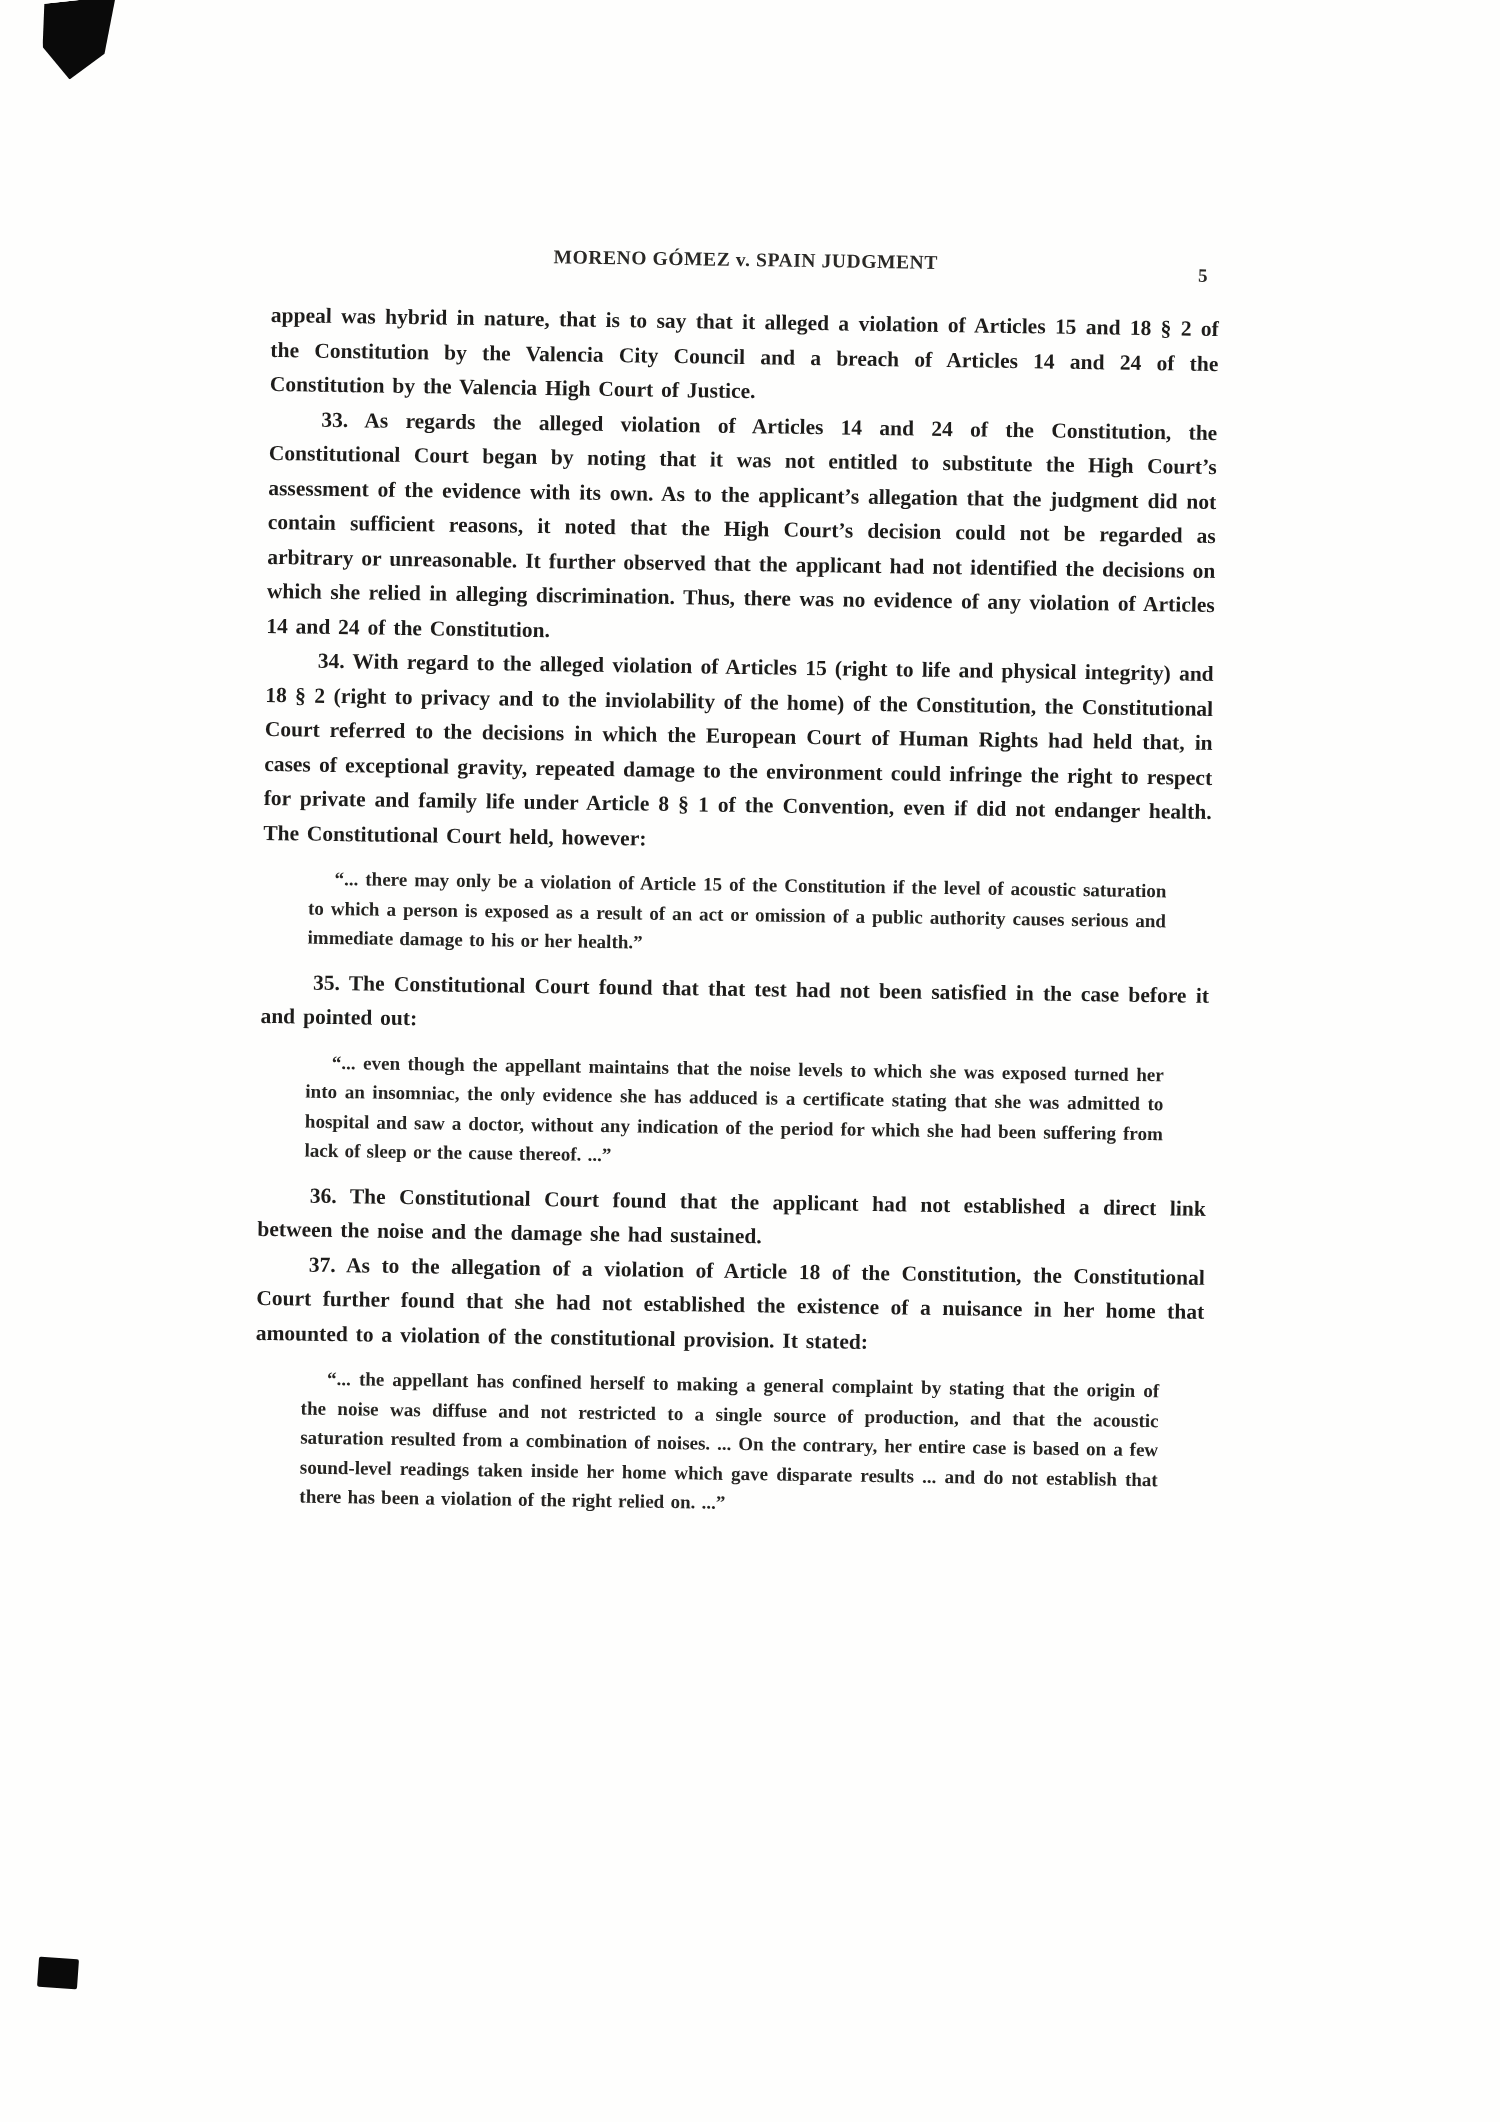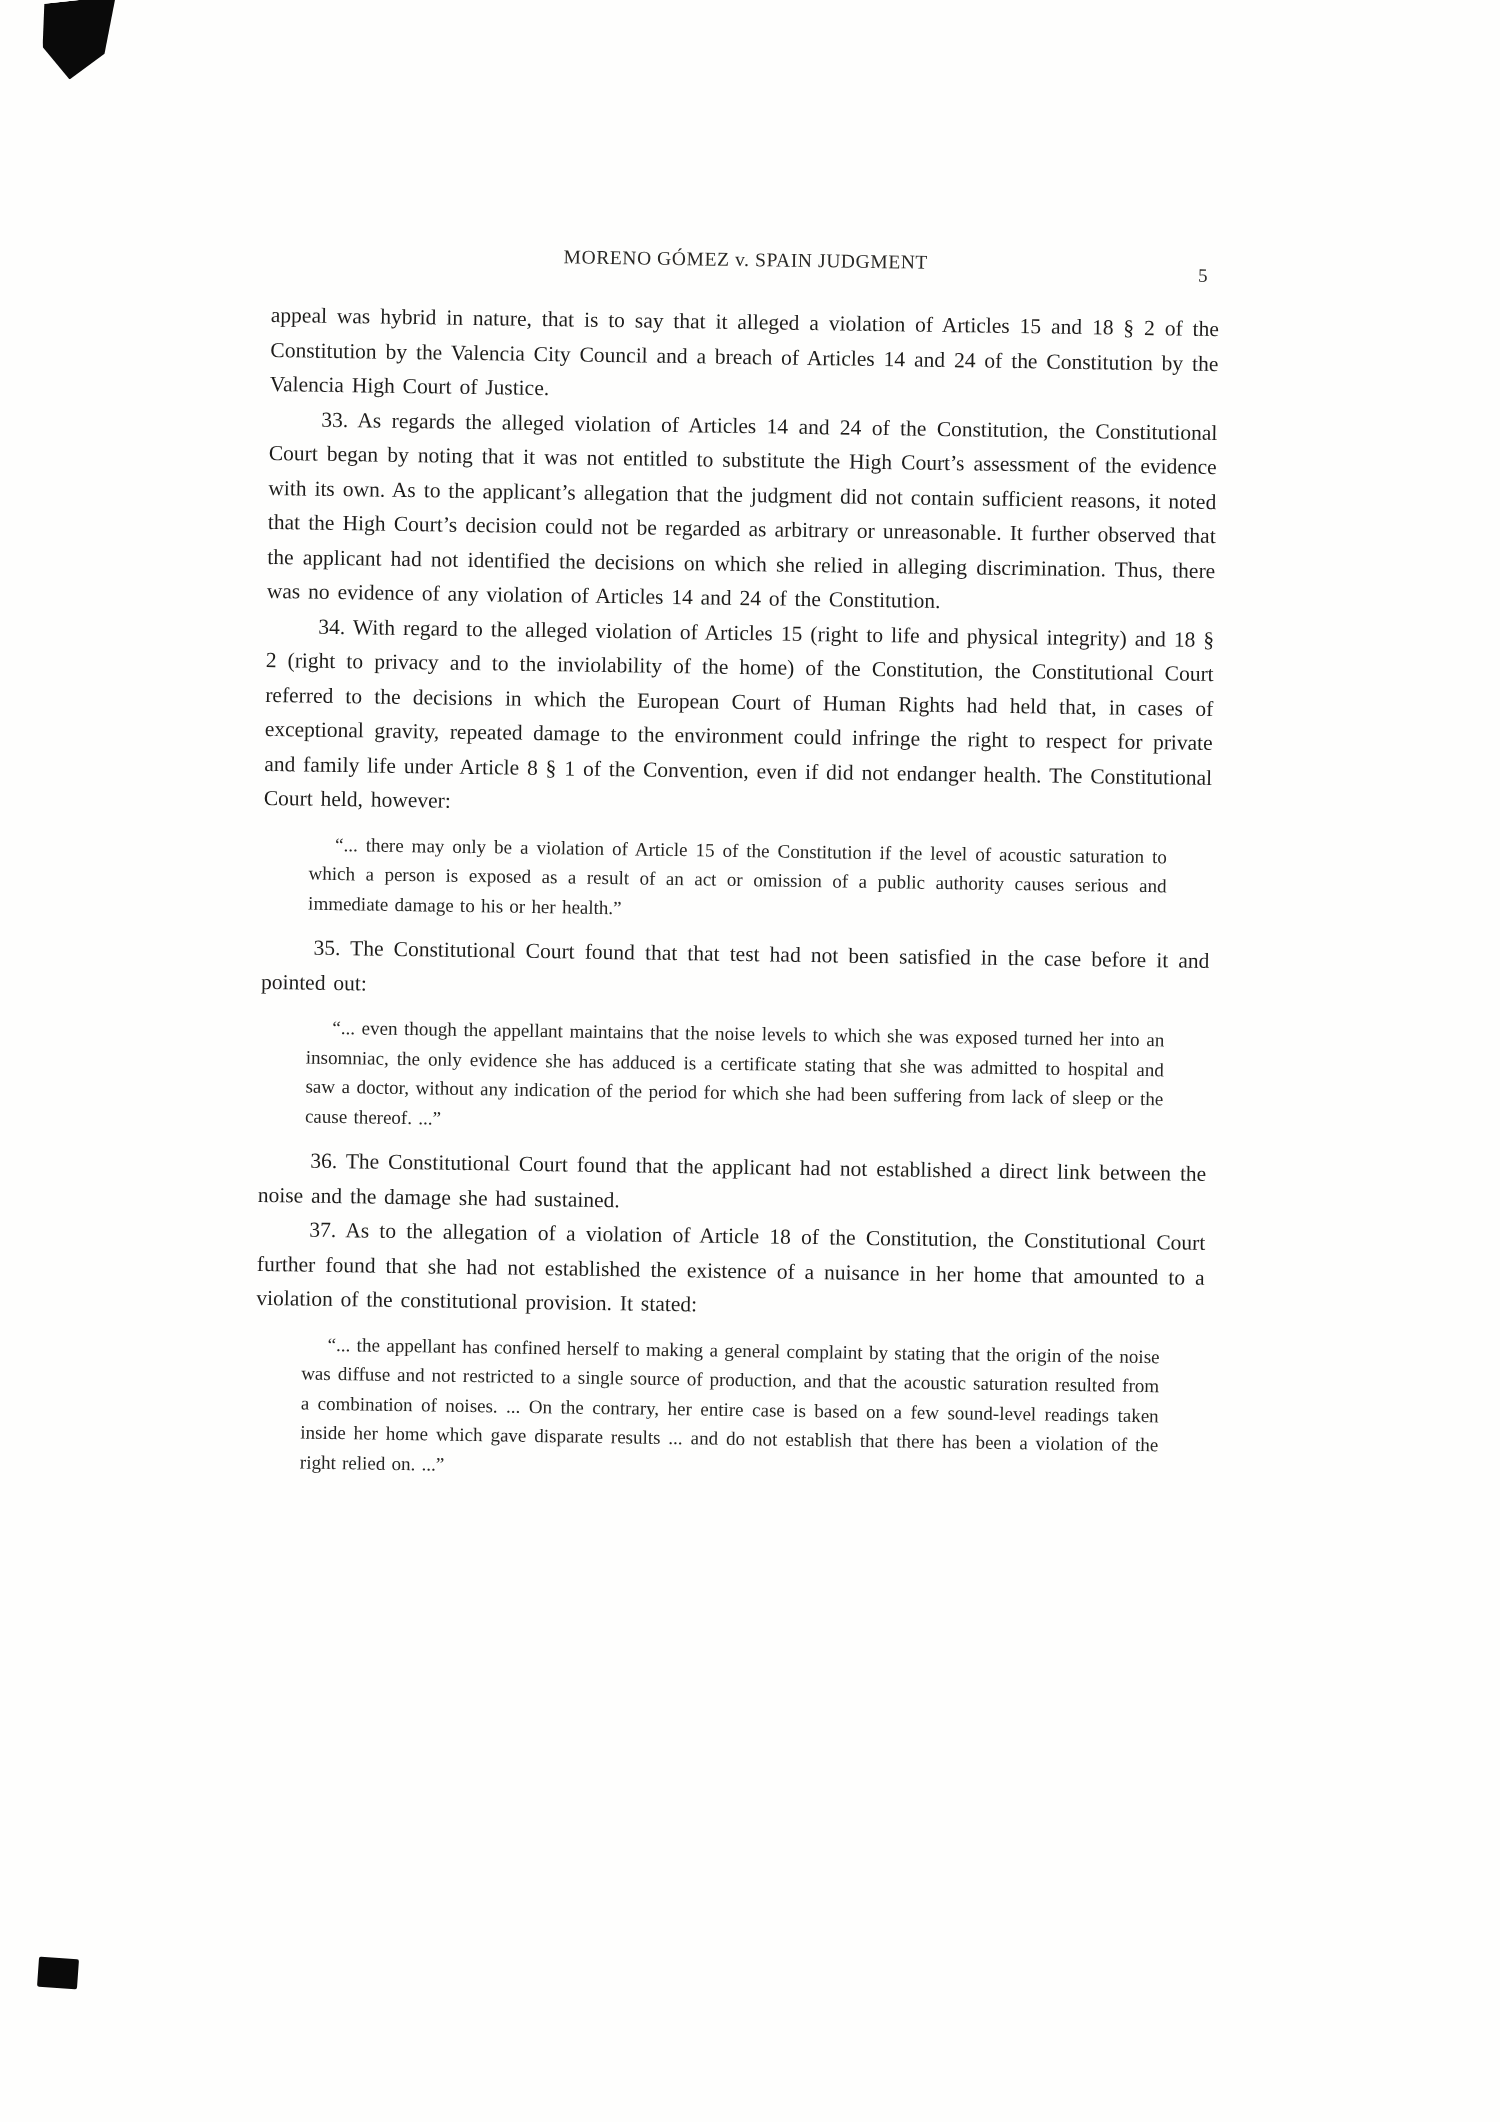--- a/index.html
+++ b/index.html
@@ -12,20 +12,21 @@
     background: #fefefd;
     position: relative;
     overflow: hidden;
     font-family: "Liberation Serif", "DejaVu Serif", serif;
     color: #1e1d1b;
   }
   .page {
     position: absolute;
     inset: 0;
     background: #fefefd;
+    font-weight: bold;
   }
   
   .scan-mark {
     position: absolute;
     background: #0a0a0a;
   }
   .scan-mark.top-left {
     left: 42px;
     top: 0;
     width: 78px;

